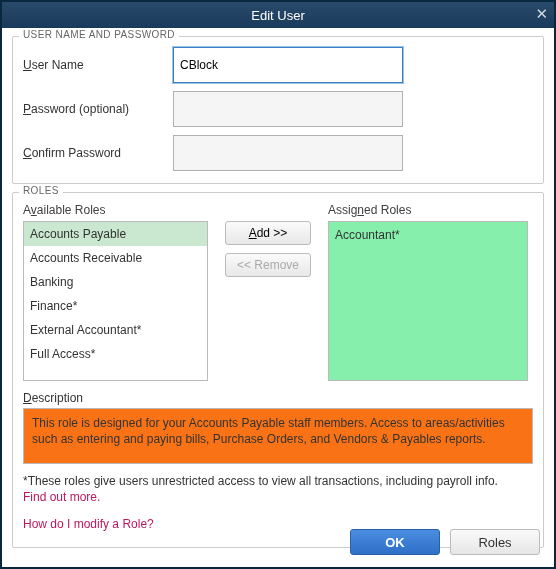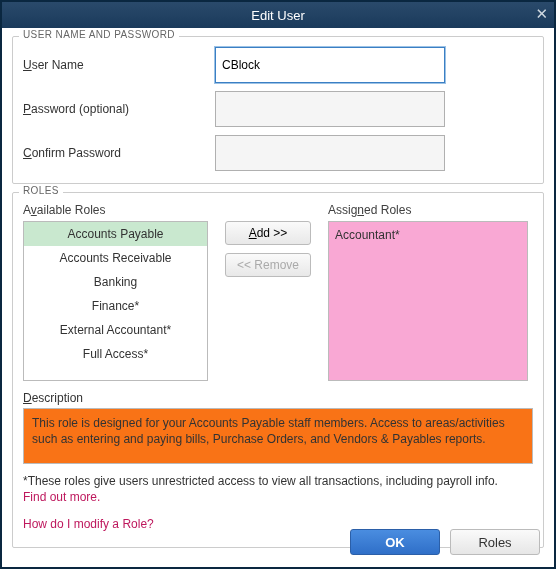--- a/index.html
+++ b/index.html
@@ -52,21 +52,20 @@
     background: #fff;
     padding: 0 4px;
     font-size: 10px;
     letter-spacing: 0.4px;
     color: #666;
   }
   .form-row {
     display: flex;
     align-items: center;
     margin-bottom: 8px;
-    gap: 42px;
   }
   .form-label {
     width: 150px;
     color: #333;
   }
   .underline-letter { text-decoration: underline; }
   .text-input {
     width: 230px;
     height: 36px;
     border: 1px solid #b0b0b0;
@@ -86,21 +85,20 @@
   .roles-col-label {
     margin-bottom: 4px;
     color: #404040;
   }
   .listbox {
     border: 1px solid #bbb;
     width: 185px;
     height: 160px;
     overflow-y: scroll;
     background: #fff;
-    text-align: center;
   }
   .listbox-item {
     padding: 5px 6px;
     cursor: default;
     color: #333;
   }
   .listbox-item.selected {
     background: #c9e8cf;
   }
   .mid-buttons {
@@ -121,21 +119,21 @@
     cursor: pointer;
   }
   .transfer-btn.disabled {
     color: #aaa;
     cursor: default;
   }
   .assigned-box {
     border: 1px solid #bbb;
     width: 200px;
     height: 160px;
-    background: #f9a8d4;
+    background: #86efac;
     padding: 4px 6px;
   }
   .desc-label {
     margin-top: 10px;
     margin-bottom: 3px;
   }
   .desc-box {
     border: 1px solid #bbb;
     background: #f97316;
     padding: 6px 8px;

